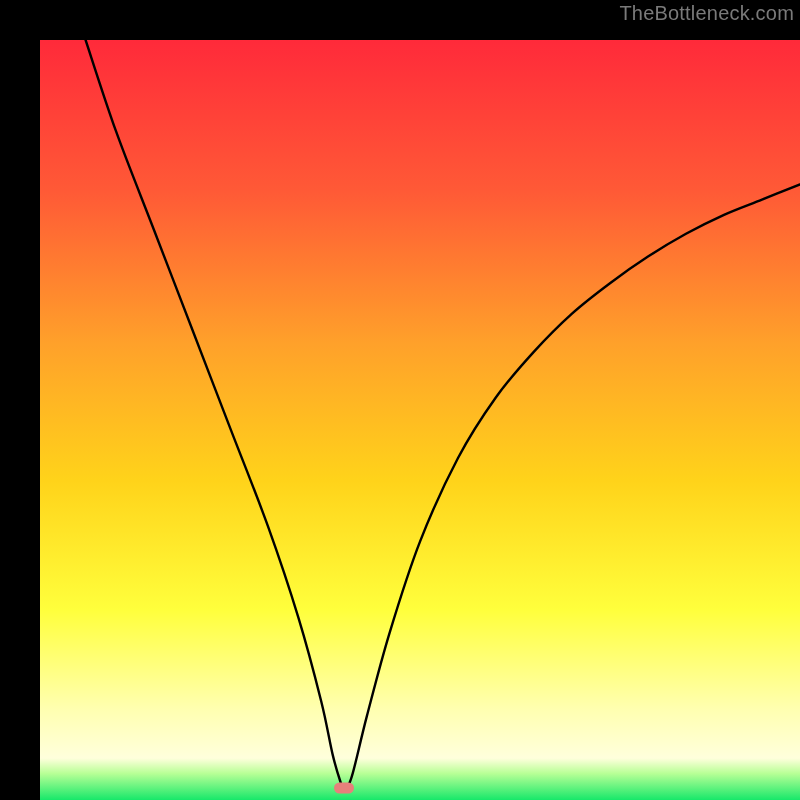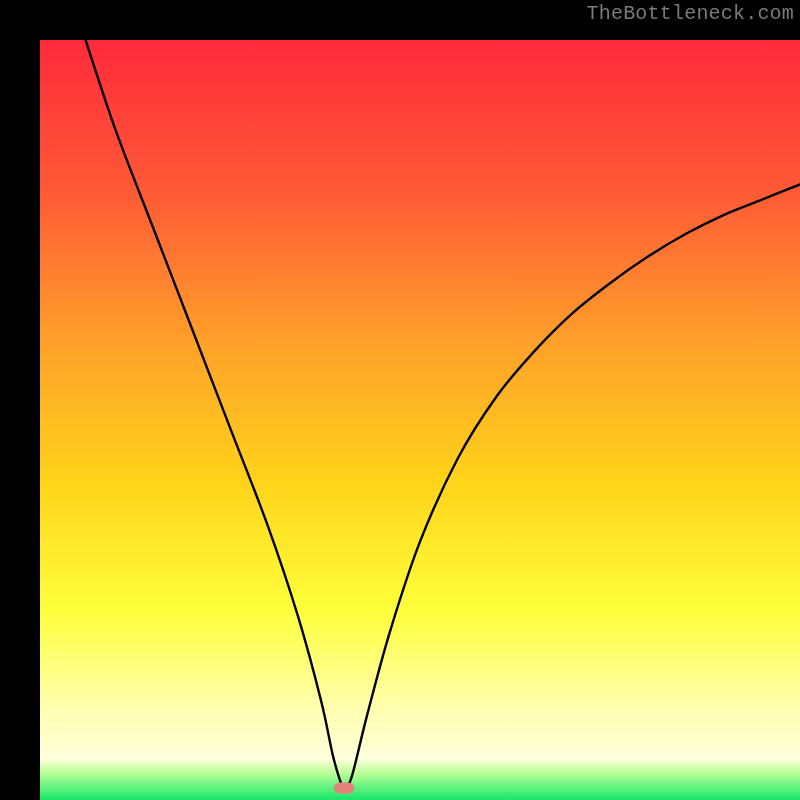--- a/index.html
+++ b/index.html
@@ -29,21 +29,20 @@
   }
   .watermark {
     position: absolute;
     top: 2px;
     right: 6px;
     color: #7a7a7a;
     font-size: 20px;
     font-weight: 500;
     letter-spacing: 0.2px;
     z-index: 10;
-    font-family: Liberation Mono, monospace;
   }
   svg.curve {
     position: absolute;
     left: 0;
     top: 0;
     width: 760px;
     height: 760px;
     z-index: 5;
     pointer-events: none;
   }

